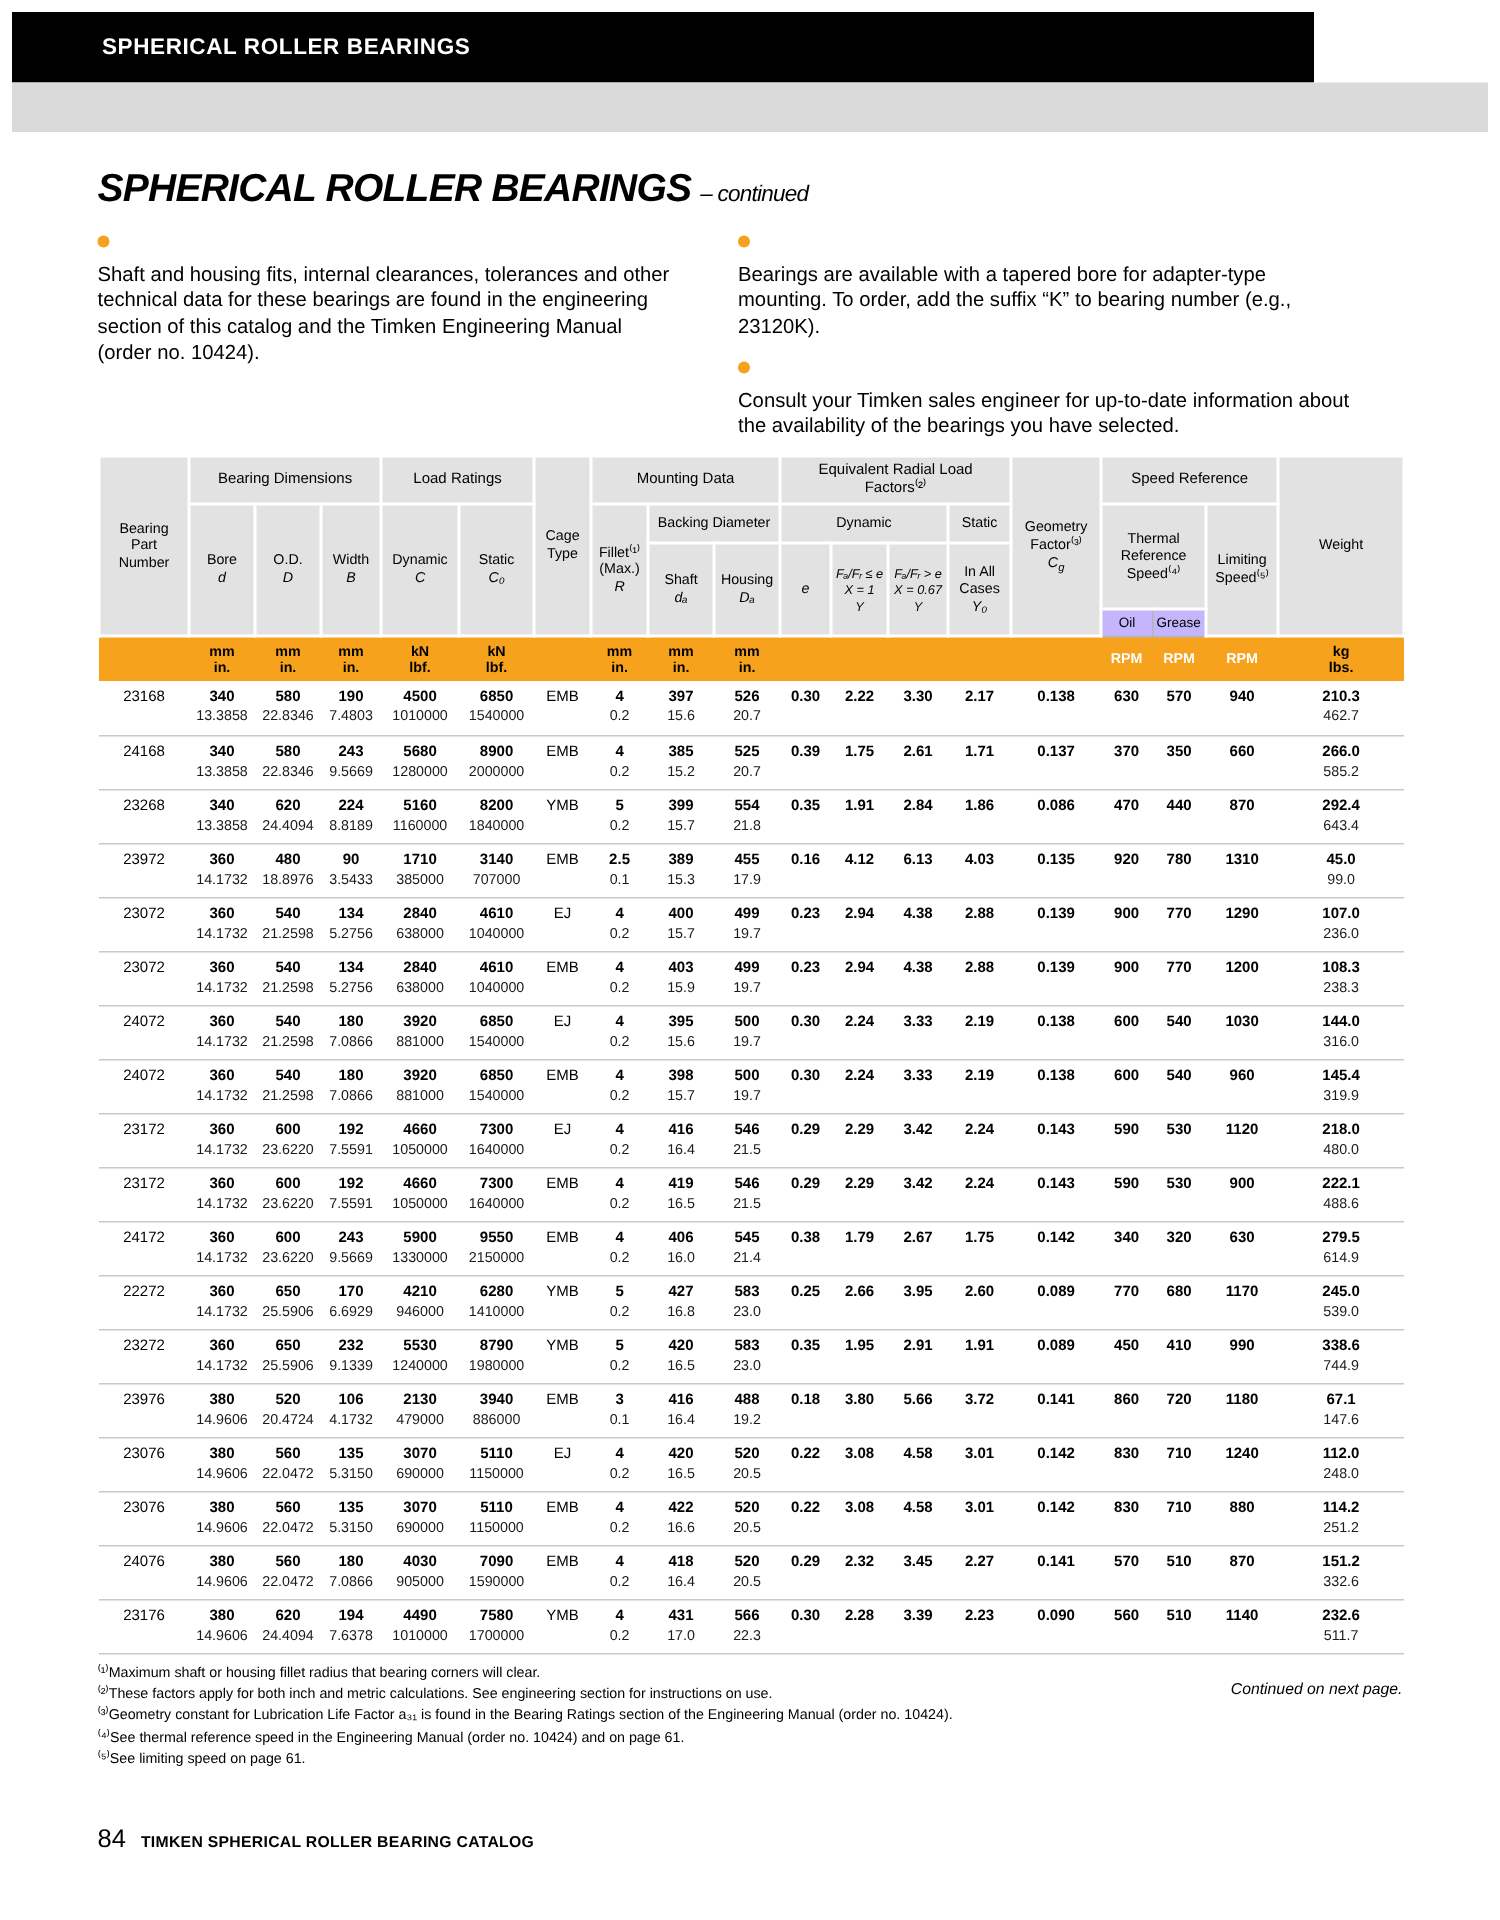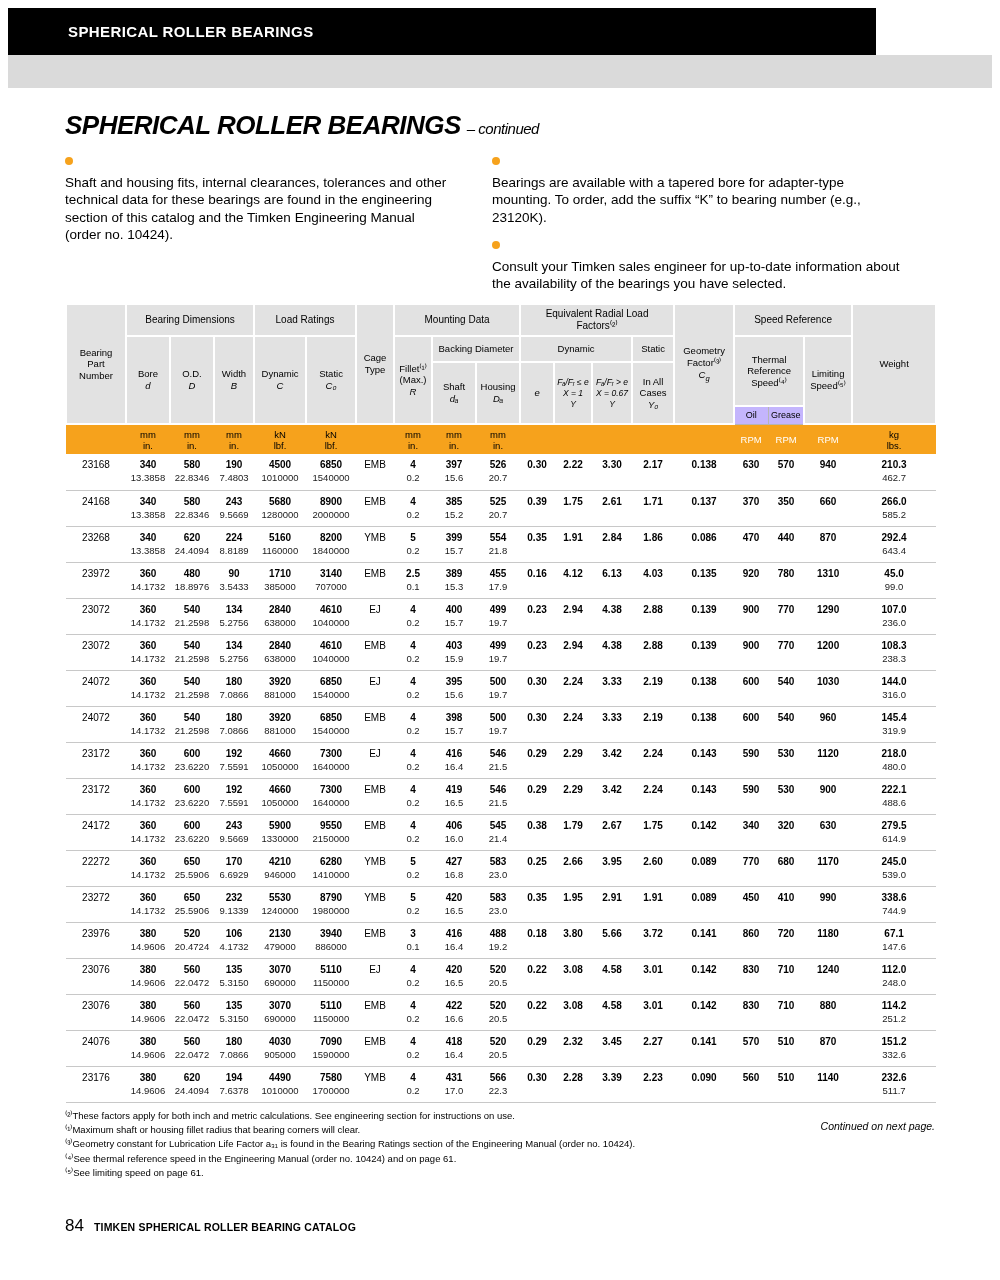--- a/index.html
+++ b/index.html
@@ -34,21 +34,21 @@
     padding:2px 1px; line-height:1.25;
   }
   thead .group { font-size:10px; }
   .hr1 { height:32px; } .hr2 { height:26px; } .hr3 { height:44px; } .hr4 { height:18px; }
   th.og { background:#c4b5fd; border:1px solid #b5b5b5; font-size:9px; padding:1px; }
   .it { font-style:italic; }
   .small { font-size:8.5px; }
   sub { font-size:7.5px; }
 
   tr.units td { background:#F6A21C; height:30px; text-align:center; vertical-align:middle;
-    font-size:9.5px; font-weight:normal; line-height:11px; color:#000; border:none; }
+    font-size:9.5px; font-weight:bold; line-height:11px; color:#000; border:none; }
   tr.units td.rpm { color:#fff; }
 
   tbody td {
     border-bottom:1px solid #c8c8c8; vertical-align:top; text-align:center;
     padding-top:5px; height:36px;
   }
   tbody .m { font-weight:bold; font-size:10px; line-height:12px; }
   tbody .i { font-size:9.5px; line-height:12px; margin-top:1px; color:#1a1a1a; }
   tbody .p { font-size:10px; line-height:12px; }
 
@@ -1481,22 +1481,22 @@
           <td>
             <div class="m">232.6</div>
             <div class="i">511.7</div>
           </td>
         </tr>
       </tbody>
   </table>
 
   <div class="foot-block">
     <div class="continued-next">Continued on next page.</div>
+    <div class="fn">⁽¹⁾Maximum shaft or housing fillet radius that bearing corners will clear.</div>
     <div class="fn">⁽²⁾These factors apply for both inch and metric calculations. See engineering section for instructions on use.</div>
-    <div class="fn">⁽¹⁾Maximum shaft or housing fillet radius that bearing corners will clear.</div>
     <div class="fn">⁽³⁾Geometry constant for Lubrication Life Factor a₃₁ is found in the Bearing Ratings section of the Engineering Manual (order no. 10424).</div>
     <div class="fn">⁽⁴⁾See thermal reference speed in the Engineering Manual (order no. 10424) and on page 61.</div>
     <div class="fn">⁽⁵⁾See limiting speed on page 61.</div>
   </div>
 
 </div>
 
 <div class="footer">
   <span class="pnum">84</span>
   <span class="ptext">TIMKEN SPHERICAL ROLLER BEARING CATALOG</span>

